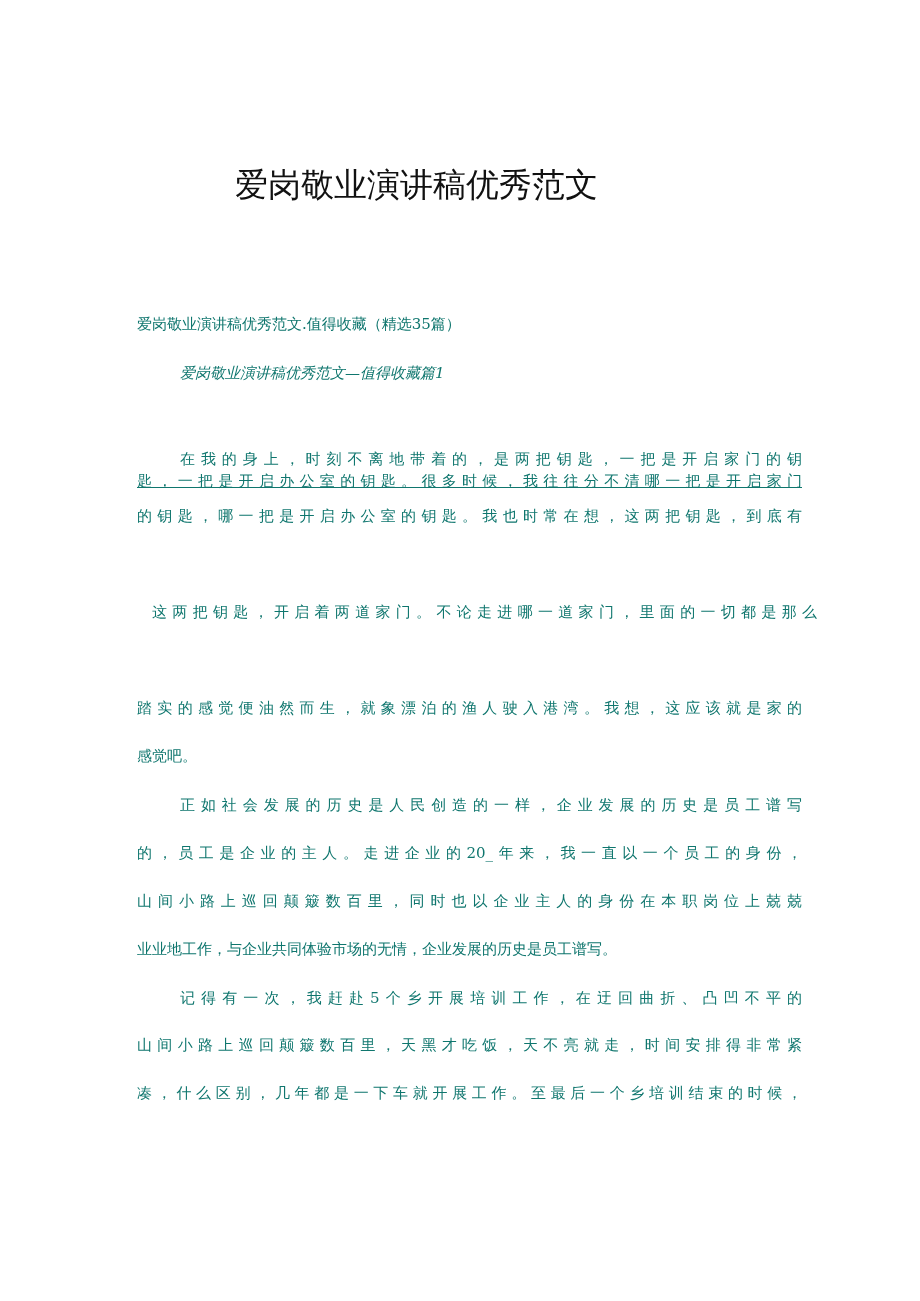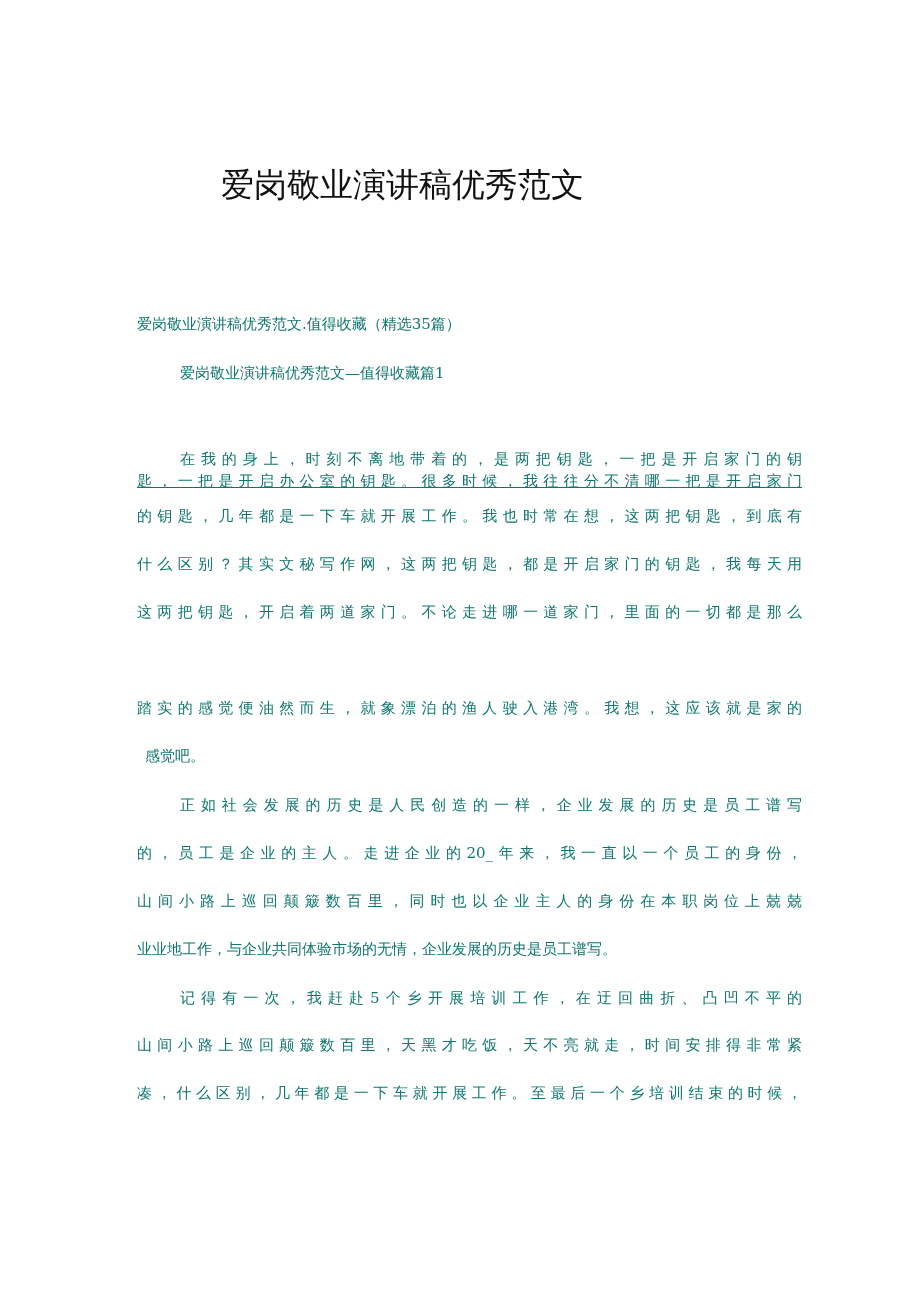--- a/index.html
+++ b/index.html
@@ -1,47 +1,46 @@
 <!DOCTYPE html>
 <html><head>
   <meta charset="utf-8">
   <style>
     html, body { margin: 0; padding: 0; background: #ffffff; }
     body { width: 920px; height: 1301px; position: relative; overflow: hidden; }
     .page { position: absolute; left: 0; top: 0; width: 920px; height: 1301px; background: #fff; }
     .title {
-      position: absolute; top: 162px; left: 12px; width: 781px; text-align: center;
+      position: absolute; top: 162px; left: 0; width: 781px; text-align: center;
       font-family: "DejaVu Sans", "Liberation Sans", sans-serif;
-      font-size: 33px; color: #111; letter-spacing: 0px; line-height: 46px;
+      font-size: 33px; color: #111; letter-spacing: 0px; line-height: 46px; padding-left: 26px;
     }
     .line {
       position: absolute; left: 137px; width: 665px;
       font-family: "DejaVu Serif", "Liberation Serif", serif;
       font-size: 15px; color: #0f766e; line-height: 26px; white-space: nowrap;
       text-align: justify; text-align-last: justify;
     }
     .line.indent { left: 180px; width: 622px; }
     .line.last { text-align-last: left; }
   </style>
 </head>
 <body>
 
 <div class="page">
   <div class="title">爱岗敬业演讲稿优秀范文</div>
 
   <div class="line last" style="top:311px;">爱岗敬业演讲稿优秀范文.值得收藏（精选35篇）</div>
-  <div class="line indent last" style="top:360px;">爱岗敬业演讲稿优秀范文—值得收藏篇1</div>
+  <div class="line indent last" style="top:360px;font-style:italic;">爱岗敬业演讲稿优秀范文—值得收藏篇1</div>
 
   <div class="line indent" style="top:407px;margin-top:39px;">在我的身上，时刻不离地带着的，是两把钥匙，一把是开启家门的钥</div>
   <div class="line" style="top:468px;text-decoration:underline;">匙，一把是开启办公室的钥匙。很多时候，我往往分不清哪一把是开启家门</div>
-  <div class="line" style="top:503px;">的钥匙，几年都是一下车就开展工作。我也时常在想，这两把钥匙，到底有</div>
-  <div class="line" style="top:551px;">什么区别？其实文秘写作网，这两把钥匙，都是开启家门的钥匙，我每天用</div>
-  <div class="line" style="top:599px;">这两把钥匙，开启着两道家门。不论走进哪一道家门，里面的一切都是那么</div>
+  <div class="line" style="top:503px;">的钥匙，哪一把是开启办公室的钥匙。我也时常在想，这两把钥匙，到底有</div>
+  <div class="line" style="top:599px;margin-left:15px;">这两把钥匙，开启着两道家门。不论走进哪一道家门，里面的一切都是那么</div>
   <div class="line" style="top:695px;">踏实的感觉便油然而生，就象漂泊的渔人驶入港湾。我想，这应该就是家的</div>
-  <div class="line last" style="top:743px;margin-left:8px;">感觉吧。</div>
+  <div class="line last" style="top:743px;">感觉吧。</div>
 
   <div class="line indent" style="top:792px;">正如社会发展的历史是人民创造的一样，企业发展的历史是员工谱写</div>
   <div class="line" style="top:840px;">的，员工是企业的主人。走进企业的20_年来，我一直以一个员工的身份，</div>
   <div class="line" style="top:888px;">山间小路上巡回颠簸数百里，同时也以企业主人的身份在本职岗位上兢兢</div>
   <div class="line last" style="top:936px;">业业地工作，与企业共同体验市场的无情，企业发展的历史是员工谱写。</div>
 
   <div class="line indent" style="top:985px;">记得有一次，我赶赴5个乡开展培训工作，在迂回曲折、凸凹不平的</div>
   <div class="line" style="top:1032px;">山间小路上巡回颠簸数百里，天黑才吃饭，天不亮就走，时间安排得非常紧</div>
   <div class="line" style="top:1080px;">凑，什么区别，几年都是一下车就开展工作。至最后一个乡培训结束的时候，</div>
 </div>

